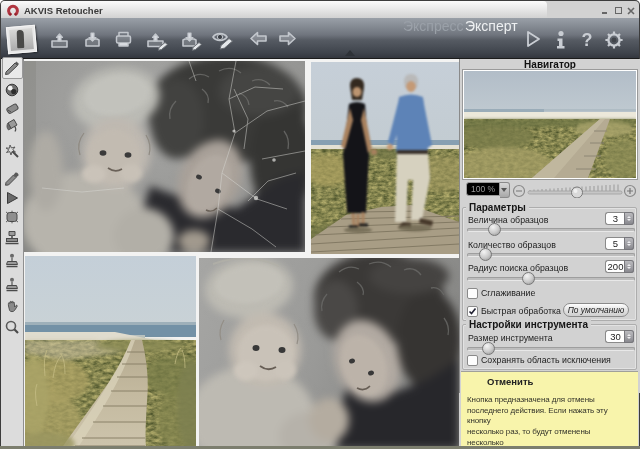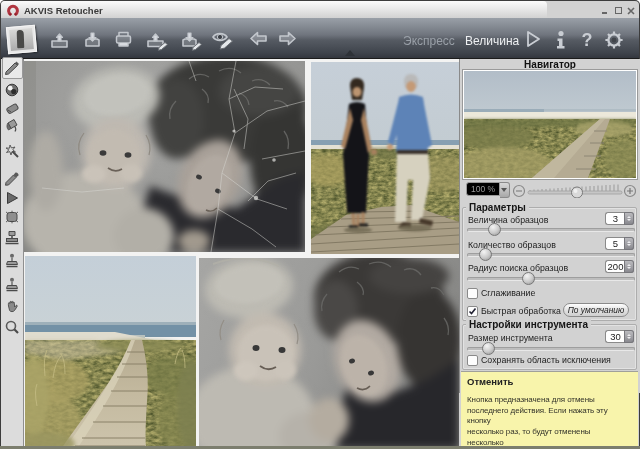--- a/index.html
+++ b/index.html
@@ -9,21 +9,21 @@
     box-shadow:inset 0 0 0 1px #3c3c3c;}
   
   #title{position:absolute;left:1px;top:1px;width:546px;height:17px;
     background:linear-gradient(#fbfbfb,#e9e9e9 45%,#d2d2d2);border-radius:4px 4px 0 0;}
   #title .txt{position:absolute;left:23px;top:4px;font-size:9.5px;font-weight:bold;color:#3a3a3a;}
   
   #tbar{position:absolute;left:1px;top:18px;width:638px;height:40px;
     background:linear-gradient(#9aa0a8,#70757e 42%,#565b63 55%,#3e434b 88%,#33373e);
     border-bottom:1px solid #1c1c1c;}
   #tbar svg{position:absolute;top:11px;}
-  .tbtxt{position:absolute;top:16px;font-size:12px;}
+  .tbtxt{position:absolute;top:0;font-size:14px;}
   
   #lbar{position:absolute;left:1px;top:59px;width:22px;height:389px;background:#dcdcdc;
     border-right:1px solid #8f8f8f;}
   #lbar svg{position:absolute;left:3px;}
   .selbox{position:absolute;left:1px;top:-2px;width:19px;height:20px;
     background:#e9e9e9;border:1px solid #9a9a9a;border-radius:2px;}
   
   #canvas{position:absolute;left:24px;top:59px;width:435px;height:390px;background:#f3f3f2;}
   #canvas svg{position:absolute;}
   
@@ -51,21 +51,21 @@
   .track{position:absolute;height:2px;background:#bdbdbd;border:1px solid #9e9e9e;
     border-bottom-color:#e8e8e8;border-radius:2px;}
   .ball{position:absolute;width:11px;height:11px;border-radius:50%;
     background:radial-gradient(circle at 4px 3px,#f4f4f4,#c9c9c9 55%,#8f8f8f);
     border:1px solid #787878;}
   .cb{position:absolute;width:9px;height:9px;background:#fdfdfd;border:1px solid #8a8a8a;border-radius:2px;}
   .btn{position:absolute;background:linear-gradient(#ffffff,#e4e4e4 45%,#cfcfcf);
     border:1px solid #8a8a8a;border-radius:7px;font-size:8.4px;color:#222;text-align:center;white-space:nowrap;font-style:italic;}
   #help{position:absolute;left:1px;top:312px;width:177px;height:76px;background:#f8f4ab;
     border-top:1px solid #a0a09a;padding:4px 2px 0 6px;color:#33332a;box-sizing:border-box;}
-  #help b{font-size:9.5px;color:#222;}
+  #help b{font-size:9.5px;color:#222;margin-left:20px;}
   #help p{margin:8px 8px 0 0;font-size:8px;letter-spacing:-.1px;line-height:10.7px;}
   #botline{position:absolute;left:0;top:446px;width:640px;height:3px;background:#7c7e6e;}
 </style></head>
 <body>
 <div id="win">
 
   <div id="title">
     <svg class="abs" style="left:6px;top:3px" width="12" height="12" viewBox="0 0 12 12">
       <path d="M3.3 10.2 A 4.4 4.4 0 1 1 8.7 10.2" fill="none" stroke="#b03540" stroke-width="3" stroke-linecap="round"></path>
       <circle cx="3.3" cy="10.3" r="1.1" fill="#8f1f2a"></circle>
@@ -131,21 +131,21 @@
     </svg>
 
     <svg style="left:246px" width="24" height="20" viewBox="0 0 24 20">
       <path d="M10.5 3.5 L4 9.5 L10.5 15.5 V12 H19 V7 H10.5 Z" fill="rgba(205,209,215,.35)" stroke="#c3c7cd" stroke-width="1.6" stroke-linejoin="round"></path>
     </svg>
 
     <svg style="left:274px" width="24" height="20" viewBox="0 0 24 20">
       <path d="M13.5 3.5 L20 9.5 L13.5 15.5 V12 H5 V7 H13.5 Z" fill="rgba(205,209,215,.35)" stroke="#c3c7cd" stroke-width="1.6" stroke-linejoin="round"></path>
     </svg>
     <div class="tbtxt" style="left:402px;color:#9aa0a8">Экспресс</div>
-    <div class="tbtxt" style="left:464px;color:#eef0f2">Величина</div>
+    <div class="tbtxt" style="left:464px;color:#eef0f2">Эксперт</div>
 
     <svg style="left:521px" width="22" height="20" viewBox="0 0 22 20">
       <path d="M6 3 L17 10 L6 17 Z" fill="none" stroke="#c9cdd3" stroke-width="1.8" stroke-linejoin="round"></path>
     </svg>
 
     <svg style="left:551px" width="18" height="22" viewBox="0 0 18 22">
       <circle cx="9" cy="4.5" r="2.6" fill="#c9cdd3"></circle>
       <path d="M5.5 9.5 h5 V17 h2 v2.5 H5 V17 h2 v-5 h-1.5 Z" fill="#c9cdd3"></path>
     </svg>
 

